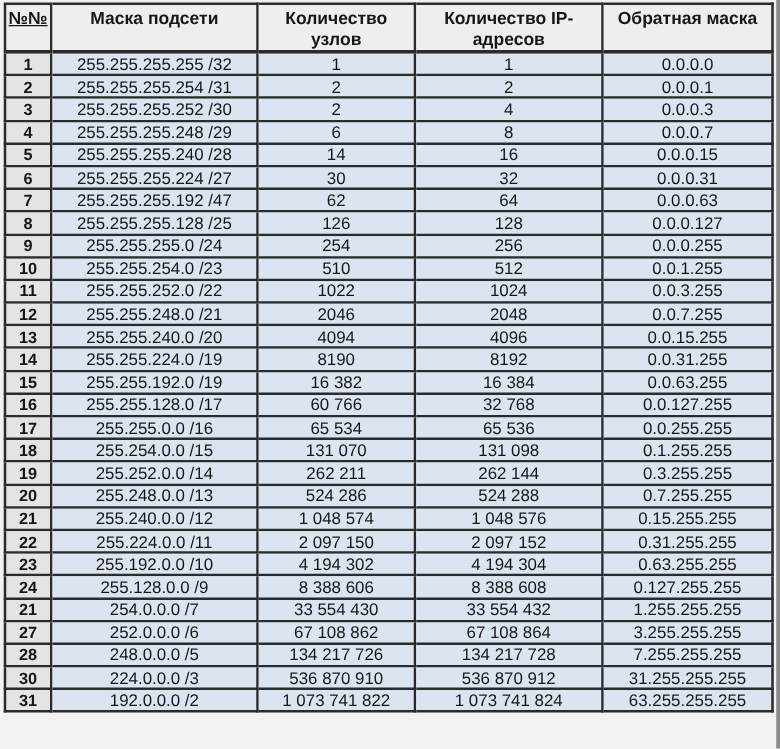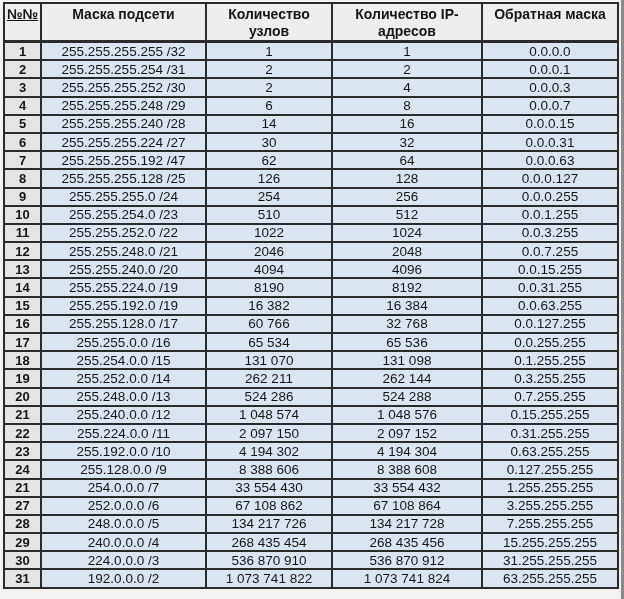--- a/index.html
+++ b/index.html
@@ -279,27 +279,20 @@
           <td>3.255.255.255</td>
         </tr>
         <tr>
           <td class="col-num">28</td>
           <td>248.0.0.0 /5</td>
           <td>134 217 726</td>
           <td>134 217 728</td>
           <td>7.255.255.255</td>
         </tr>
         <tr>
-          <td class="col-num">29</td>
-          <td>240.0.0.0 /4</td>
-          <td>268 435 454</td>
-          <td>268 435 456</td>
-          <td>15.255.255.255</td>
-        </tr>
-        <tr>
           <td class="col-num">30</td>
           <td>224.0.0.0 /3</td>
           <td>536 870 910</td>
           <td>536 870 912</td>
           <td>31.255.255.255</td>
         </tr>
         <tr>
           <td class="col-num">31</td>
           <td>192.0.0.0 /2</td>
           <td>1 073 741 822</td>

